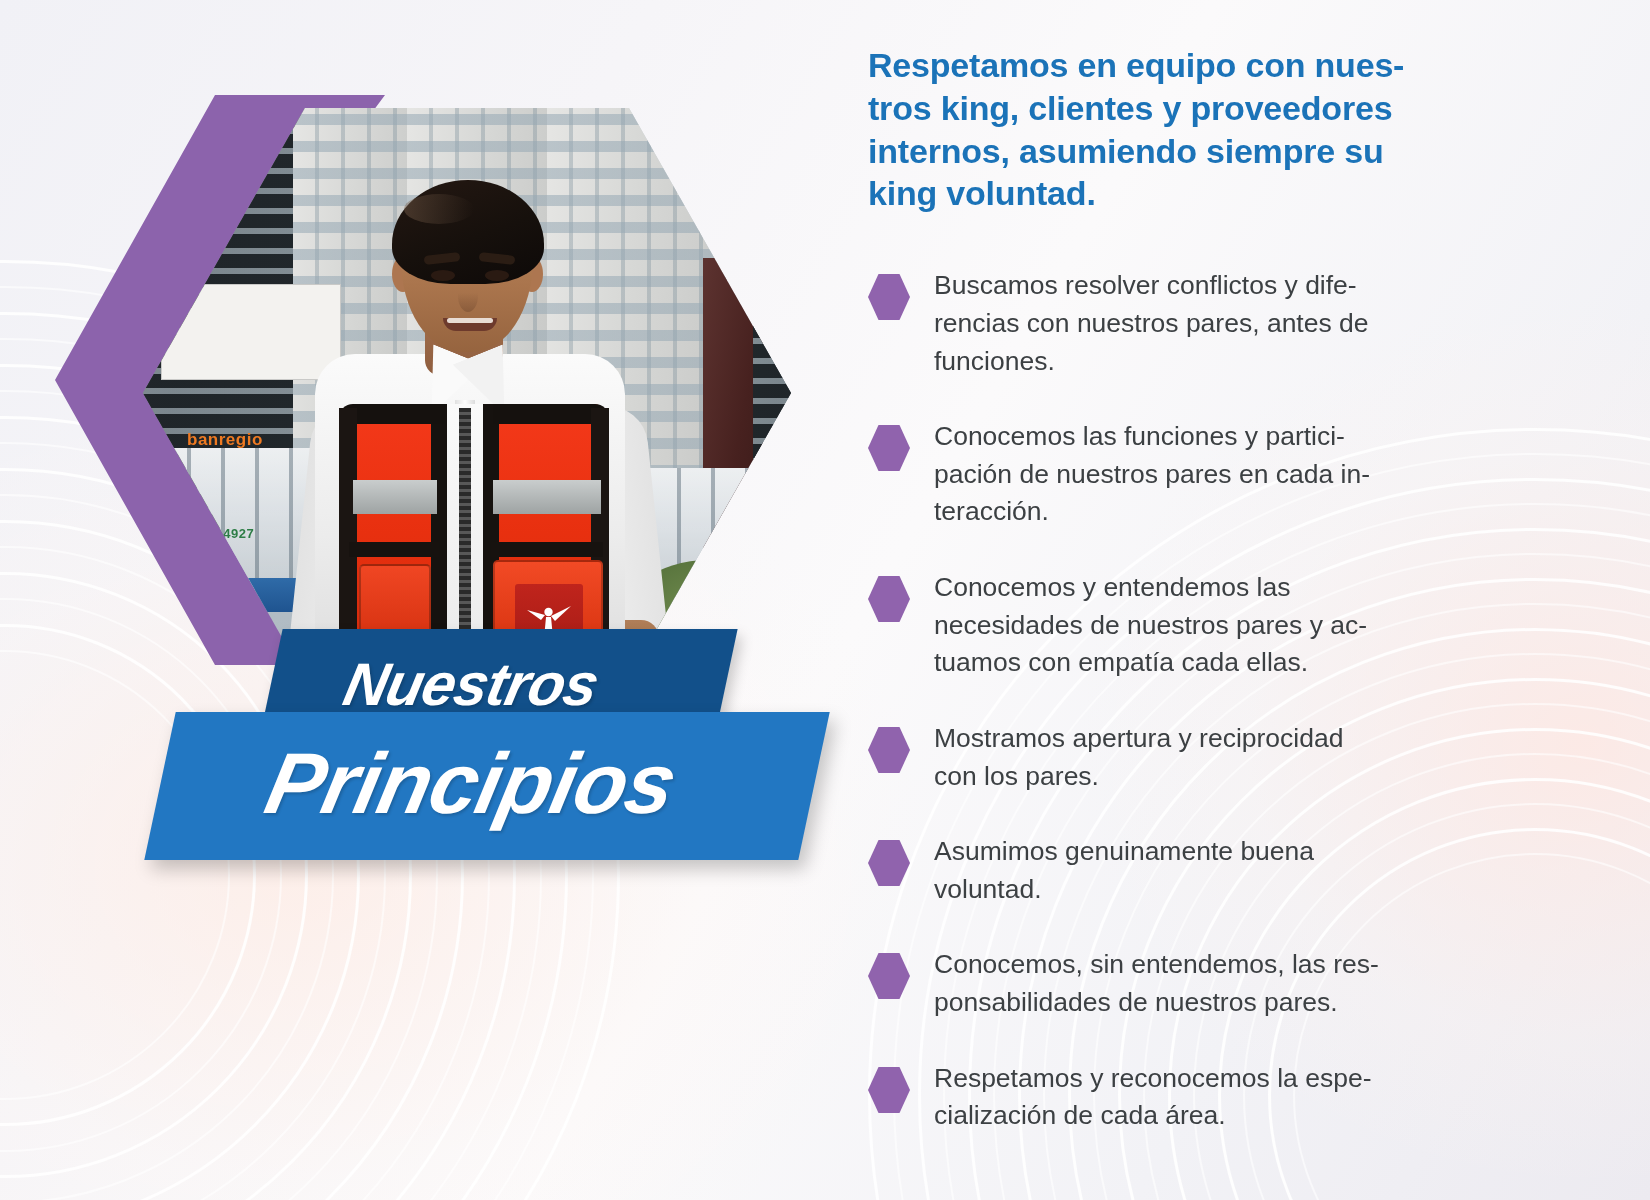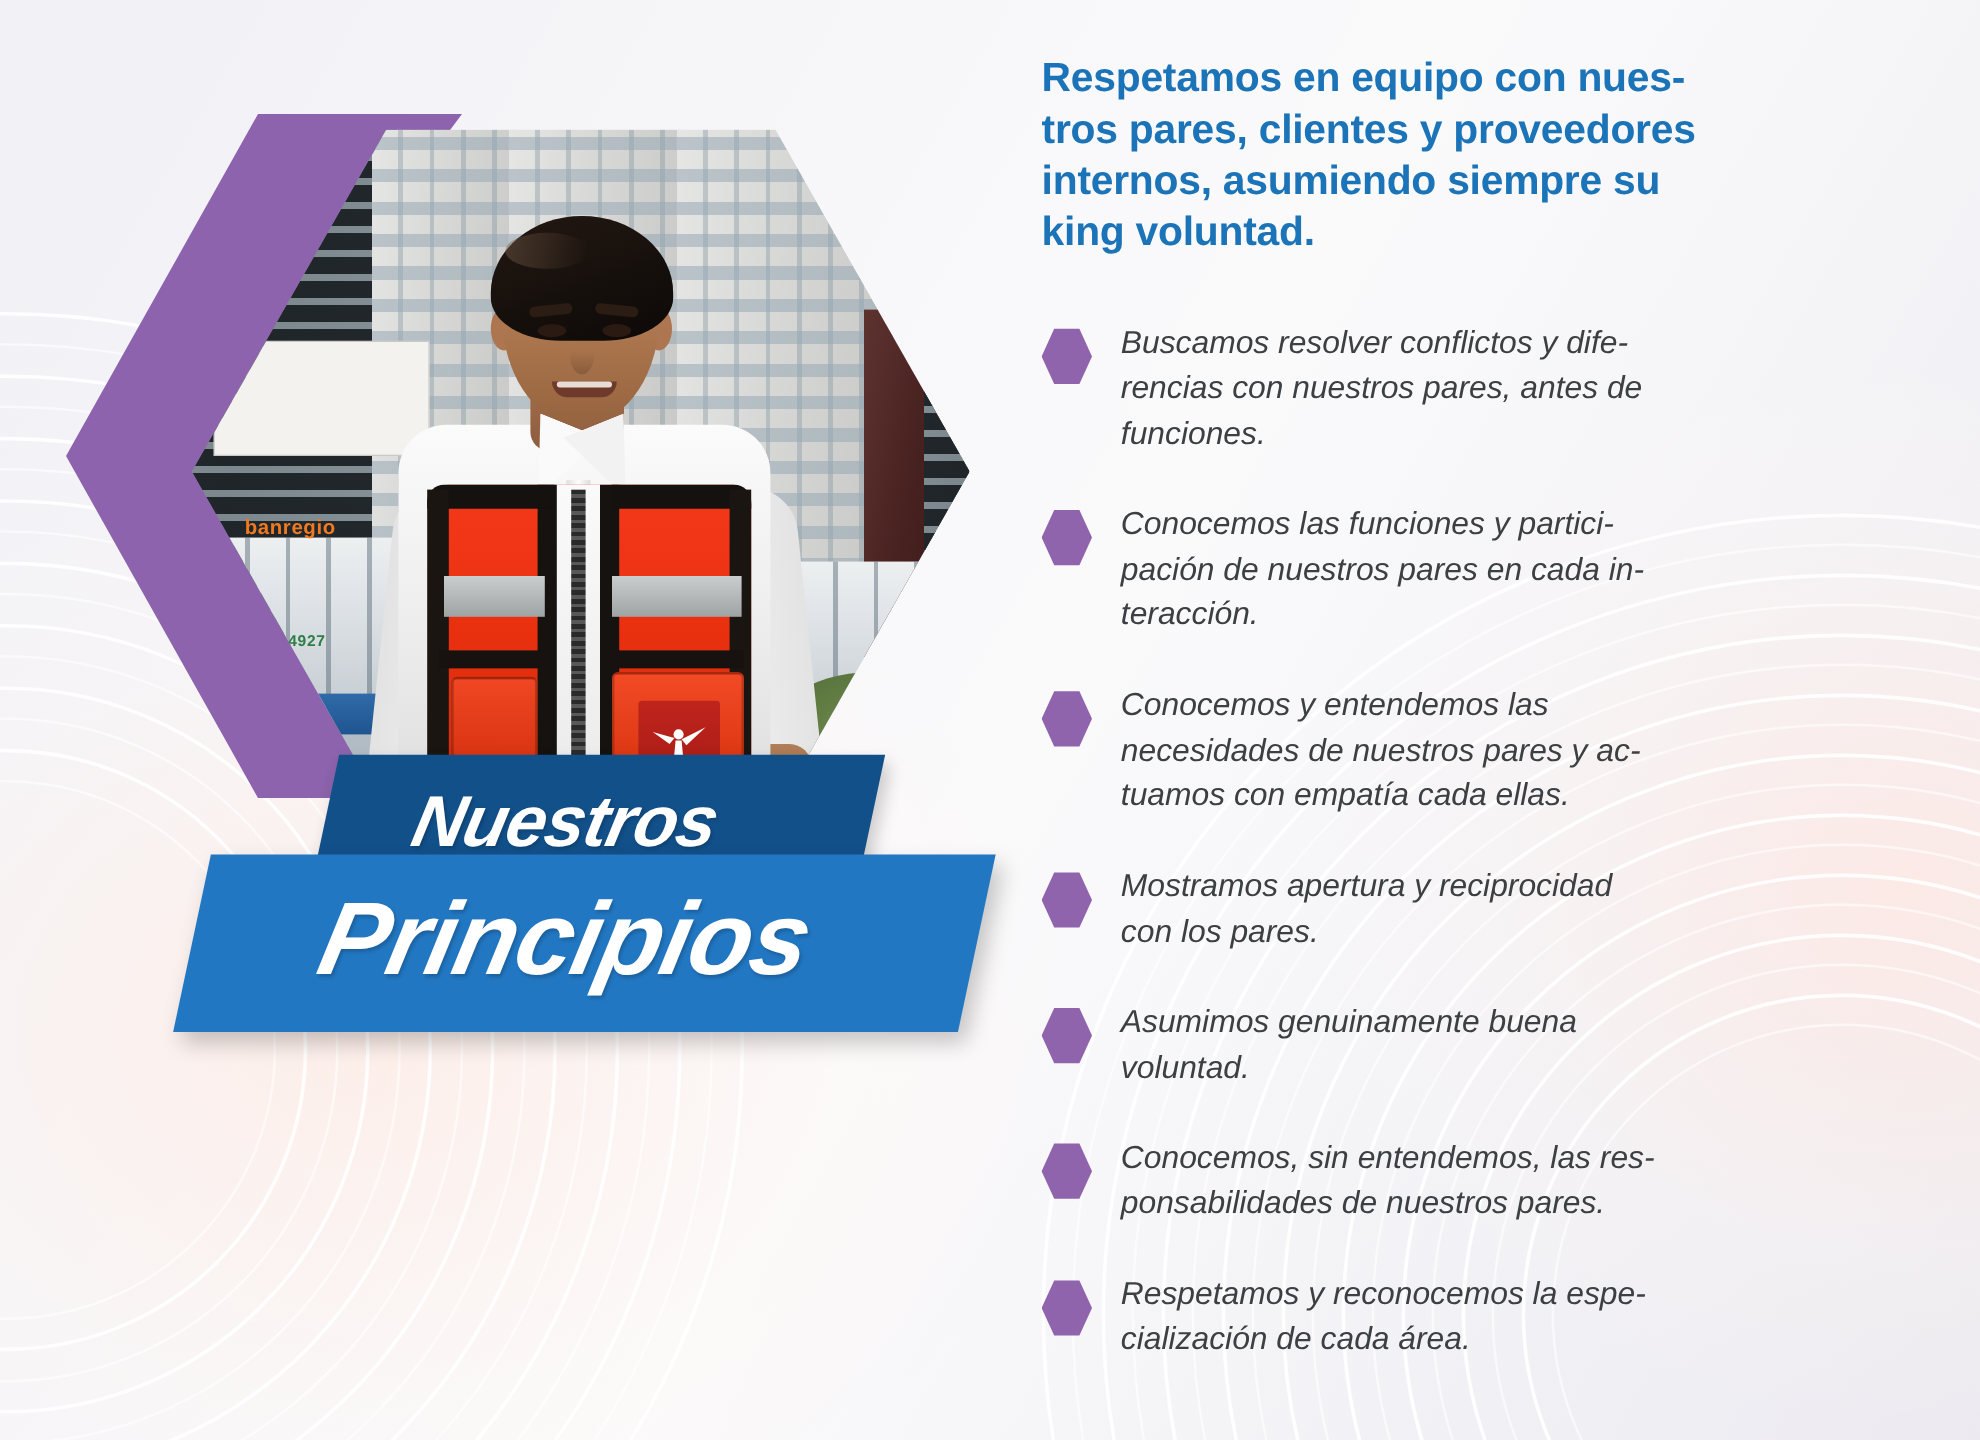--- a/index.html
+++ b/index.html
@@ -33,21 +33,21 @@
   
   #chevron {
     position:absolute;
     left:55px; top:95px;
     width:330px; height:570px;
   }
 
   
   #hex-photo {
     position:absolute;
-    left:160px; top:108px;
+    left:143px; top:108px;
     width:648px; height:570px;
     clip-path: polygon(25% 0%, 75% 0%, 100% 50%, 75% 100%, 25% 100%, 0% 50%);
     overflow:hidden;
   }
   #hex-photo .scene { position:absolute; inset:0; }
 
   
   .sky {
     position:absolute; inset:0;
     background: linear-gradient(180deg,#cfd7dd 0%,#c2ccd4 30%,#b9c4cc 60%,#aeb9c1 100%);
@@ -332,21 +332,21 @@
   }
   .bullet-text {
     color:#3C4043;
     font-size:26.5px;
     line-height:1.42;
     text-align: justify;
     text-justify: inter-word;
     flex:1;
     hyphens:none;
   }
-  .bullet-text span { display:block;font-style:italic; }
+  .bullet-text span { display:block; }
   .bullet-text span:last-child { text-align-last:left; }
 </style>
 </head>
 <body>
 
 <div id="bg-base"></div>
 
 <div id="bg-rings-left">
     <div class="ring" style="inset: 10px;"></div>
     <div class="ring thin" style="inset: 36px;"></div>
@@ -473,21 +473,21 @@
 </div>
 
 <div id="banner-dark" style="background: rgb(18, 80, 138);"></div>
 <div id="banner-light" style="background: rgb(34, 119, 194);"></div>
 <div class="banner-text" id="banner-text-top" style="color: rgb(255, 255, 255);">Nuestros</div>
 <div class="banner-text" id="banner-text-bottom" style="color: rgb(255, 255, 255);">Principios</div>
 
 <div id="right-col">
   <div id="headline" style="color: rgb(27, 115, 184);">
       <span>Respetamos en equipo con nues-</span>
-      <span>tros pares, clientes y proveedores</span>
+      <span>tros king, clientes y proveedores</span>
       <span>internos, asumiendo siempre su</span>
       <span>king voluntad.</span>
     </div>
   <div id="bullets">
       <div class="bullet">
         <svg class="hexbullet" viewBox="0 0 42 48">
           <polygon points="10.5,1 31.5,1 42,24 31.5,47 10.5,47 0,24" fill="#9063AD"></polygon>
         </svg>
         <div class="bullet-text">
           <span>Buscamos resolver conflictos y dife-</span>

